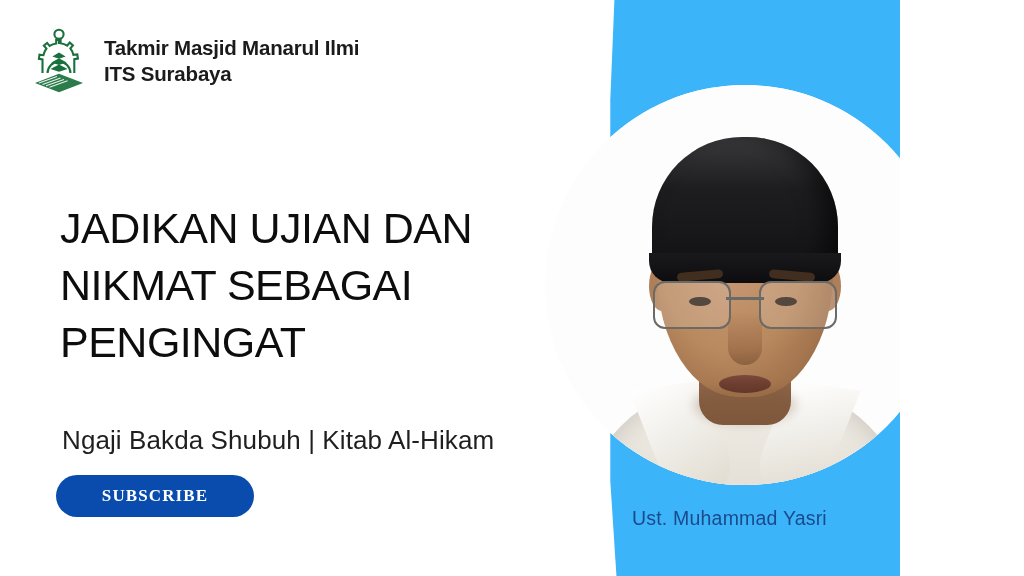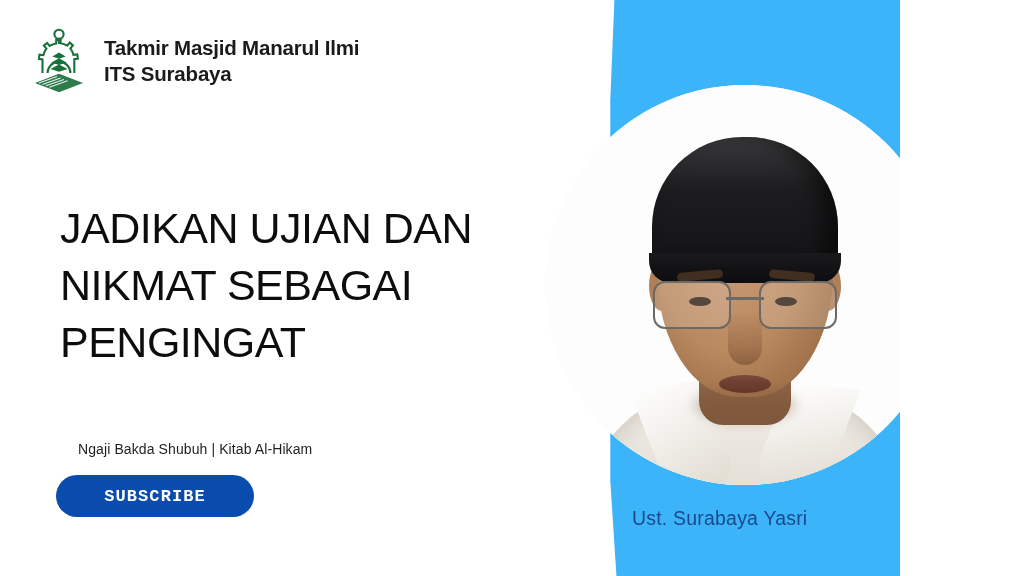--- a/index.html
+++ b/index.html
@@ -232,38 +232,38 @@
     letter-spacing: -0.5px;
     color: #0d0d0d;
     text-transform: uppercase;
   }
 
   
   .subtitle {
     position: absolute;
     left: 62px;
     top: 425px;
-    margin: 16px;
-    font-size: 14px;
+    margin: 0;
+    font-size: 26px;
     color: #1f1f1f;
     letter-spacing: 0.1px;
   }
 
   
   .subscribe-btn {
     position: absolute;
     left: 56px;
     top: 475px;
     width: 198px;
     height: 42px;
     border: none;
     border-radius: 21px;
     background: #0A4BAE;
     color: #ffffff;
-    font-family: Liberation Mono, monospace;
+    font-family: Liberation Serif, serif;
     font-size: 17px;
     font-weight: bold;
     letter-spacing: 1.1px;
     cursor: pointer;
     padding: 0;
   }
 
   
   .speaker-name {
     position: absolute;
@@ -347,15 +347,15 @@
     <div class="logo-text">Takmir Masjid Manarul Ilmi
 ITS Surabaya</div>
   </div>
 
   <h1 class="headline">JADIKAN UJIAN DAN NIKMAT SEBAGAI PENGINGAT</h1>
 
   <p class="subtitle">Ngaji Bakda Shubuh | Kitab Al-Hikam</p>
 
   <button class="subscribe-btn">SUBSCRIBE</button>
 
-  <p class="speaker-name">Ust. Surabaya Yasri</p>
+  <p class="speaker-name">Ust. Muhammad Yasri</p>
 
 </div>
 
 </body></html>

